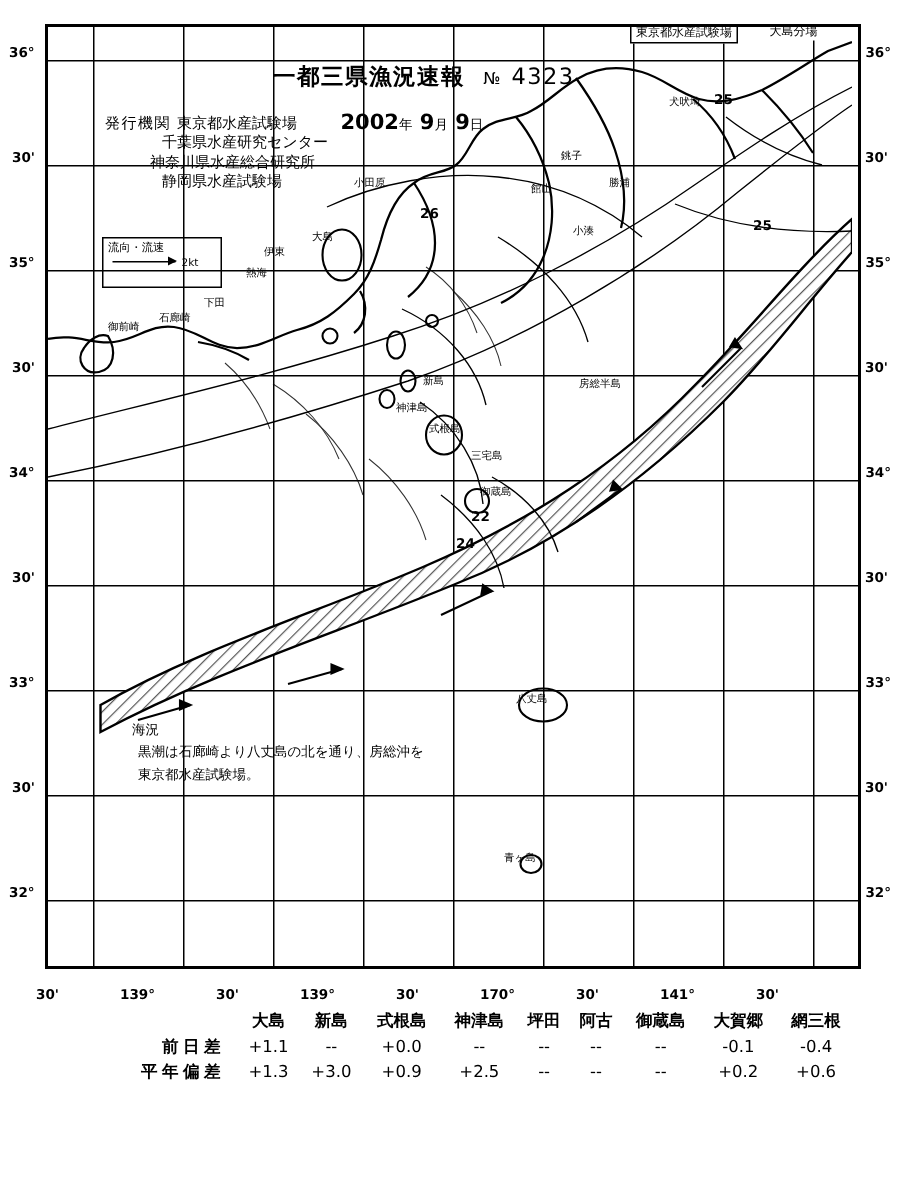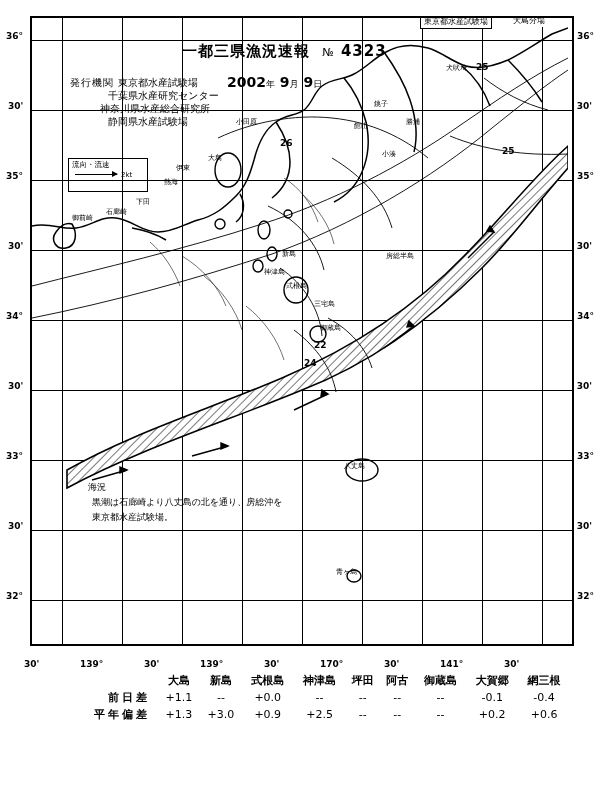--- a/index.html
+++ b/index.html
@@ -20,21 +20,21 @@
   .gl.h{height:1px;left:0;right:0;}
 
   
   .axlab{position:absolute;font-size:9px;font-weight:bold;line-height:1;margin-top:12px;}
   .axlab.left{left:2px;text-align:left;}
   .axlab.right{right:2px;text-align:right;}
 
   
   .title{position:absolute;left:150px;top:24px;font-size:15px;font-weight:bold;letter-spacing:1px;}
   .title .no{font-size:11px;font-weight:normal;margin-left:6px;}
-  .title .num{font-size:15px;font-weight:bold;}
+  .title .num{font-size:15px;font-weight:normal;}
 
   .issuer{position:absolute;left:38px;top:58px;font-size:10px;line-height:13px;}
   .issuer .row{white-space:nowrap;}
   .issuer .lbl{letter-spacing:1px;margin-right:4px;}
 
   .datebox{position:absolute;left:195px;top:56px;font-size:14px;font-weight:bold;}
   .datebox small{font-size:9px;font-weight:normal;}
 
   
   .legend{position:absolute;left:36px;top:140px;width:78px;height:32px;border:1px solid #000;font-size:7.5px;}

